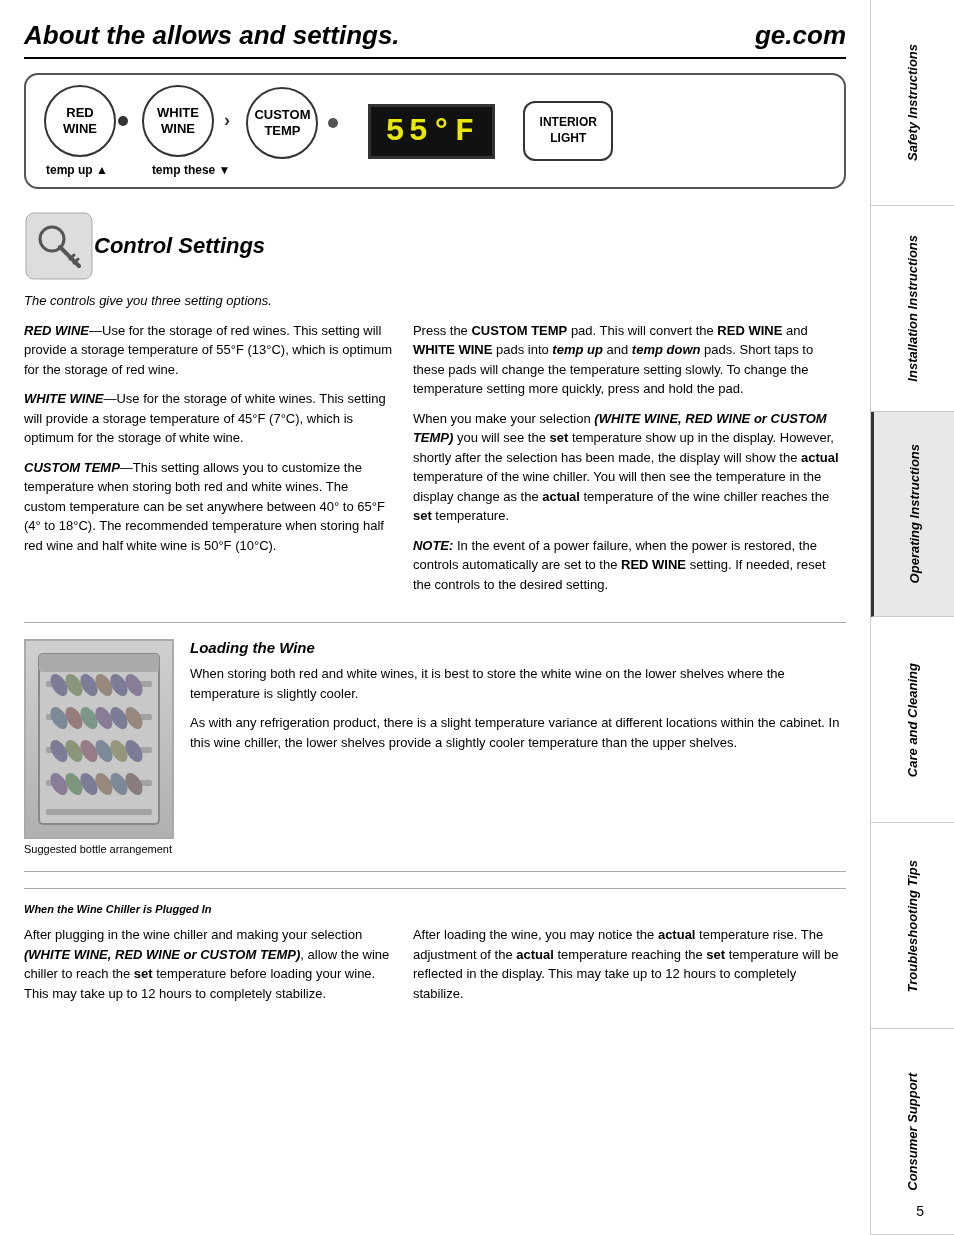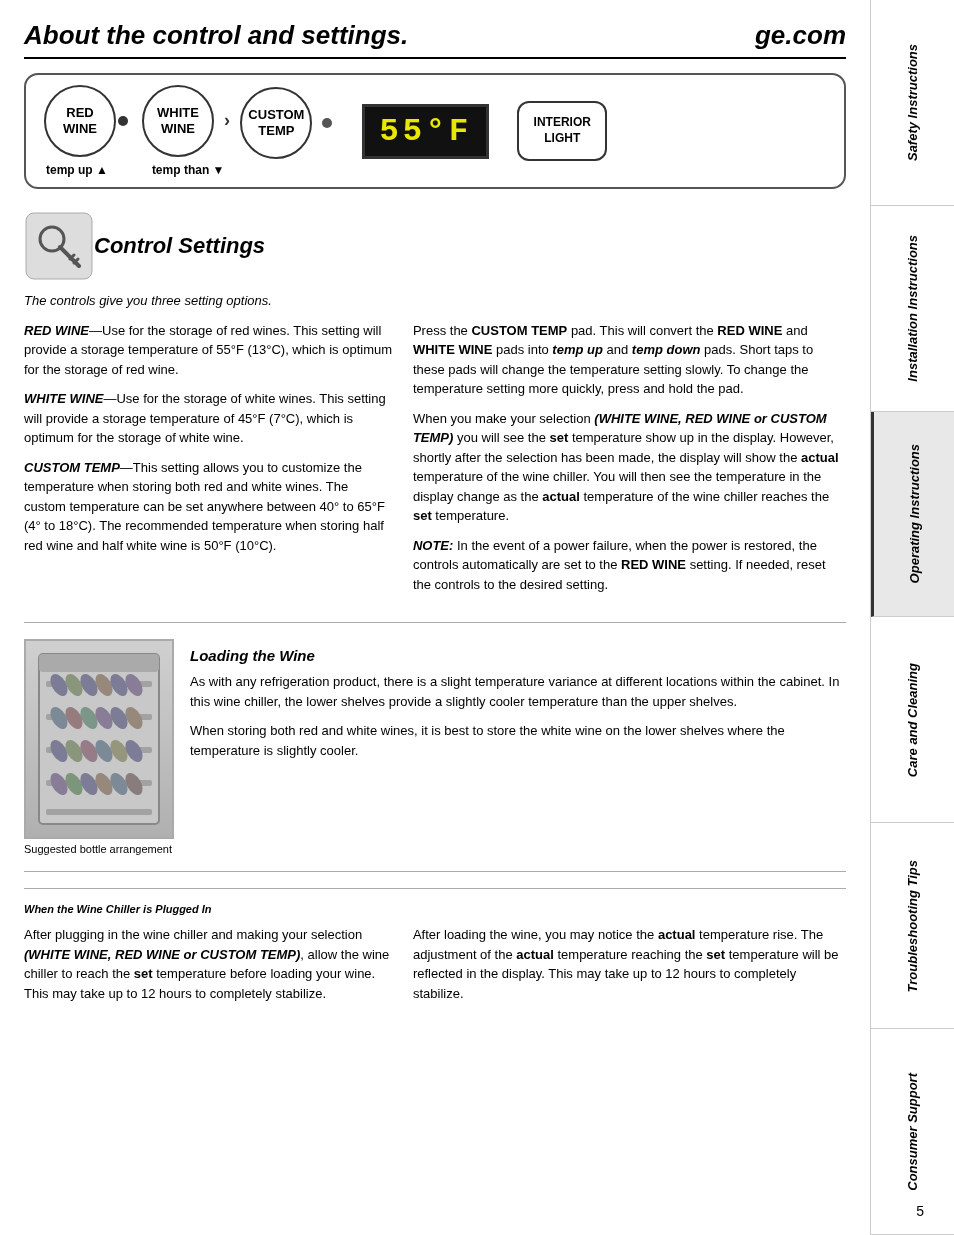--- a/index.html
+++ b/index.html
@@ -190,21 +190,20 @@
       color: #555;
     }
 
     .caption {
       font-size: 11px;
       margin-top: 4px;
     }
 
     .loading-text {
       flex: 1;
-      margin-top: 8px;
     }
 
     .subsection-title {
       font-size: 15px;
       font-weight: bold;
       font-style: italic;
       margin-bottom: 8px;
     }
 
     
@@ -290,21 +289,21 @@
       background: #555;
       border-radius: 50%;
     }
   </style>
 </head>
 <body>
 
 <div class="main-content">
 
   <div class="page-title">
-    <span style="font-style:italic;font-weight:bold;">About the control and settings.</span>
+    <span style="font-style:italic;font-weight:bold;">About the allows and settings.</span>
     <span>ge.com</span>
   </div>
 
   <div class="control-panel">
 
     <div class="btn-group-with-labels">
       <div class="btn-row">
         <div class="panel-button-group">
           <div class="panel-btn">
             <span>RED</span>
@@ -316,21 +315,21 @@
           <div class="panel-btn">
             <span>WHITE</span>
             <span>WINE</span>
 
             <div style="position:absolute;right:-18px;top:50%;transform:translateY(-50%);font-size:18px;color:#333;">›</div>
           </div>
         </div>
       </div>
       <div class="temp-row">
         <span class="temp-label">temp up ▲</span>
-        <span class="temp-label">temp than ▼</span>
+        <span class="temp-label">temp these ▼</span>
       </div>
     </div>
 
     <div style="display:flex;align-items:center;margin:0 16px 16px 16px;">
       <div class="panel-btn">
         <span>CUSTOM</span>
         <span>TEMP</span>
       </div>
       <div class="small-dot" style="margin-left:10px;"></div>
     </div>
@@ -430,22 +429,22 @@
               <rect x="12" y="160" width="106" height="6" rx="2" fill="#999"></rect>
             </g>
           </svg>
         </div>
       </div>
       <span class="caption">Suggested bottle arrangement</span>
     </div>
 
     <div class="loading-text">
       <h3 class="subsection-title">Loading the Wine</h3>
+      <p>When storing both red and white wines, it is best to store the white wine on the lower shelves where the temperature is slightly cooler.</p>
       <p>As with any refrigeration product, there is a slight temperature variance at different locations within the cabinet. In this wine chiller, the lower shelves provide a slightly cooler temperature than the upper shelves.</p>
-      <p>When storing both red and white wines, it is best to store the white wine on the lower shelves where the temperature is slightly cooler.</p>
     </div>
   </div>
 
   <hr class="divider">
 
   <div class="plugged-section">
     <h3 class="plugged-title">When the Wine Chiller is Plugged In</h3>
     <div class="two-col">
       <div class="col-left">
         <p>After plugging in the wine chiller and making your selection <strong><em>(WHITE WINE, RED WINE or CUSTOM TEMP)</em></strong>, allow the wine chiller to reach the <strong>set</strong> temperature before loading your wine. This may take up to 12 hours to completely stabilize.</p>

